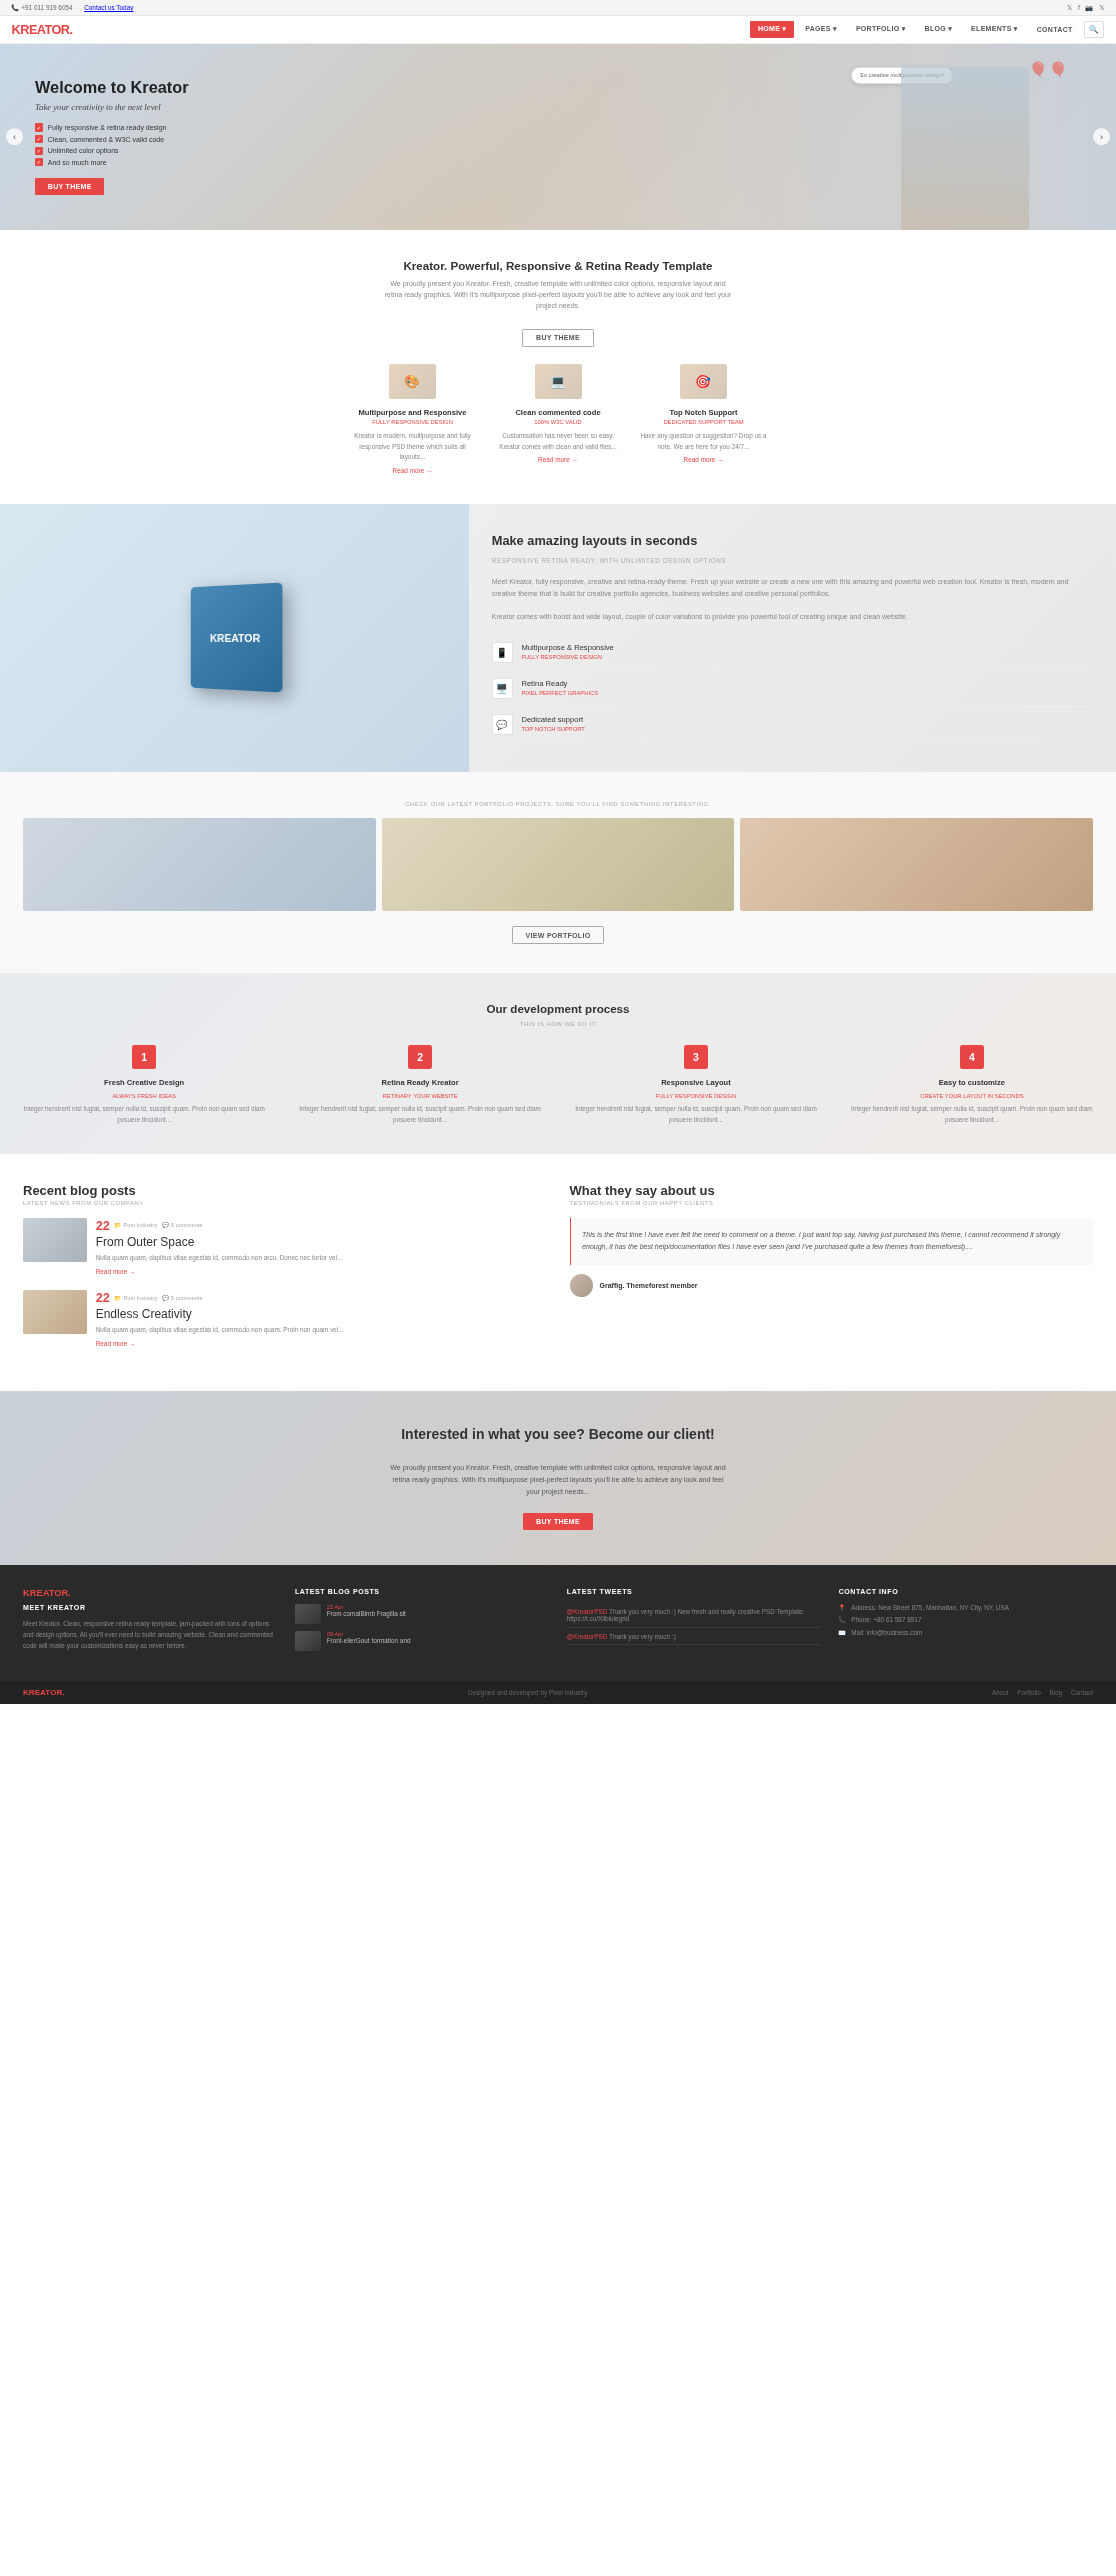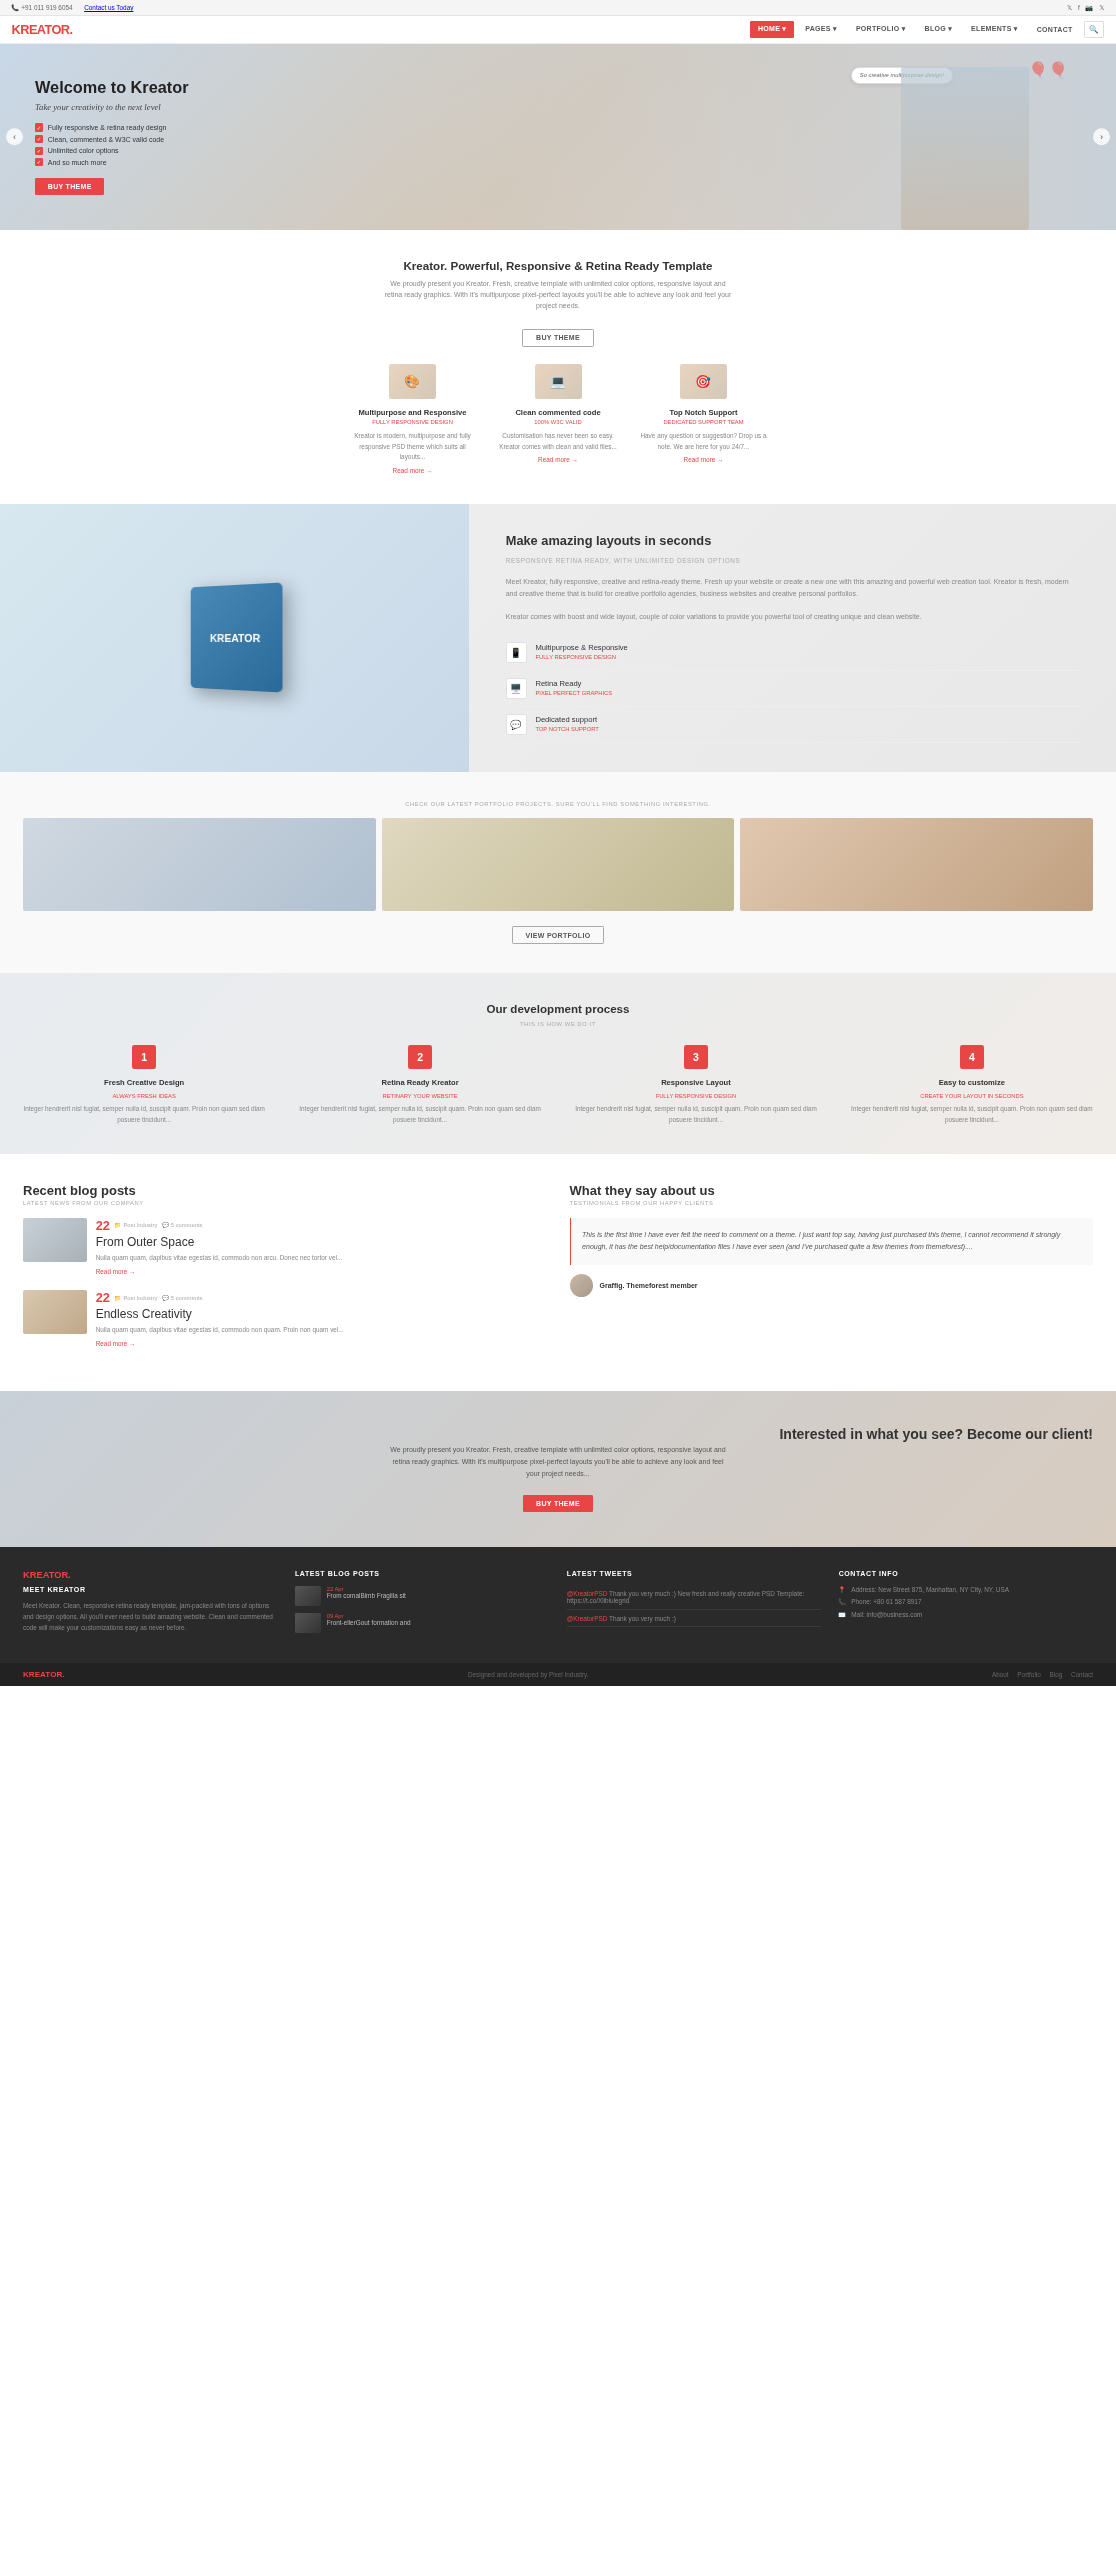--- a/index.html
+++ b/index.html
@@ -209,21 +209,21 @@
     .box-product {
       width: 93px; height: 105px;
       background: linear-gradient(135deg, #4a8ab8, #2a6a98);
       border-radius: 4.7px;
       position: relative;
       box-shadow: 5.8px 5.8px 17.5px rgba(0,0,0,0.3);
       display: flex; align-items: center; justify-content: center;
       color: #fff; font-size: 10.5px; font-weight: 700;
       transform: perspective(175px) rotateY(-10deg);
     }
-    .layout-content { flex: 1; padding: 29px 37px; }
+    .layout-content { flex: 1; padding: 29px 23px; }
     .layout-content h2 { font-size: 12.8px; font-weight: 700; color: #333; margin-bottom: 8.7px; }
     .layout-content p { font-size: 7px; color: #888; line-height: 1.7; margin-bottom: 11.6px; }
     .layout-features { list-style: none; }
     .layout-feature-item { display: flex; align-items: center; gap: 8.7px; padding: 7px 0; border-bottom: 0.6px solid #eee; }
     .layout-feature-icon {
       width: 21px; height: 21px;
       background: #fff;
       border: 0.6px solid #e0e0e0;
       border-radius: 2.3px;
       display: flex; align-items: center; justify-content: center;
@@ -308,21 +308,21 @@
       flex-shrink: 0;
     }
     .author-name { font-size: 7px; font-weight: 700; color: #333; }
 
     
     .cta-section {
       background: linear-gradient(135deg, #c8d0d8 0%, #d8ccc0 100%);
       padding: 35px 23px;
       text-align: center;
     }
-    .cta-section h2 { font-size: 14px; font-weight: 700; color: #333; margin-bottom: 2px; text-align: right; }
+    .cta-section h2 { font-size: 14px; font-weight: 700; color: #333; margin-bottom: 20px; }
     .cta-section p { font-size: 7px; color: #555; max-width: 337px; margin: 0 auto 14.5px; line-height: 1.7; }
 
     
     .footer { background: #2a2a2a; padding: 23px; color: #aaa; }
     .footer-grid { display: flex; gap: 17.5px; }
     .footer-col { flex: 1; }
     .footer-col h4 { font-size: 7px; font-weight: 700; color: #fff; text-transform: uppercase; letter-spacing: 0.6px; margin-bottom: 8.7px; }
     .footer-col p { font-size: 6.4px; line-height: 1.7; color: #888; }
     .footer-logo { font-size: 9.3px; font-weight: 700; color: #fff; margin-bottom: 5.8px; }
     .footer-logo span { color: #e84545; }

